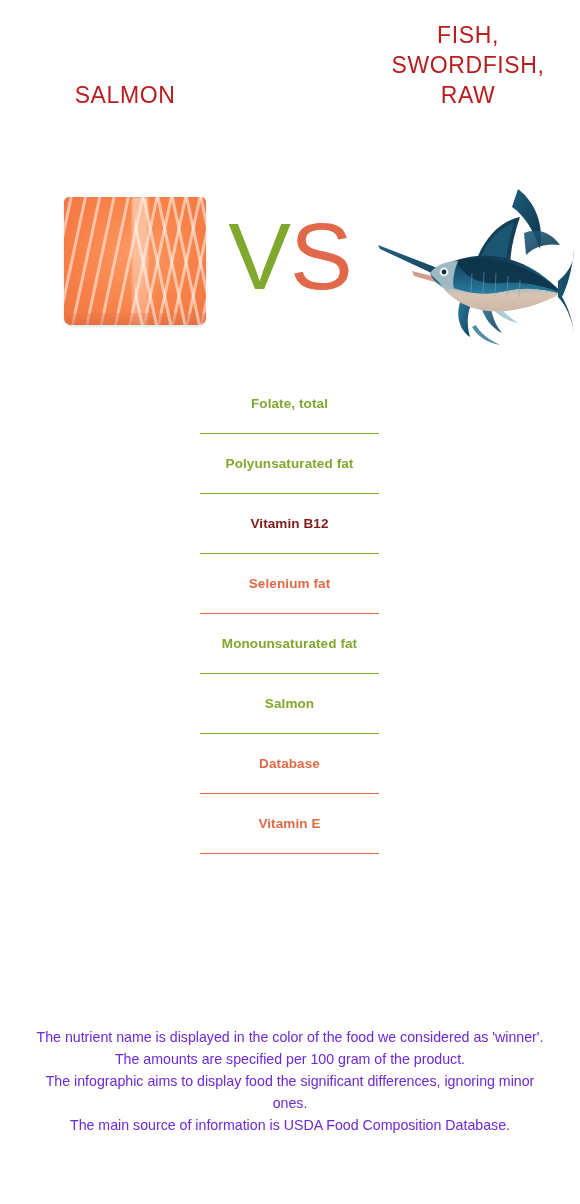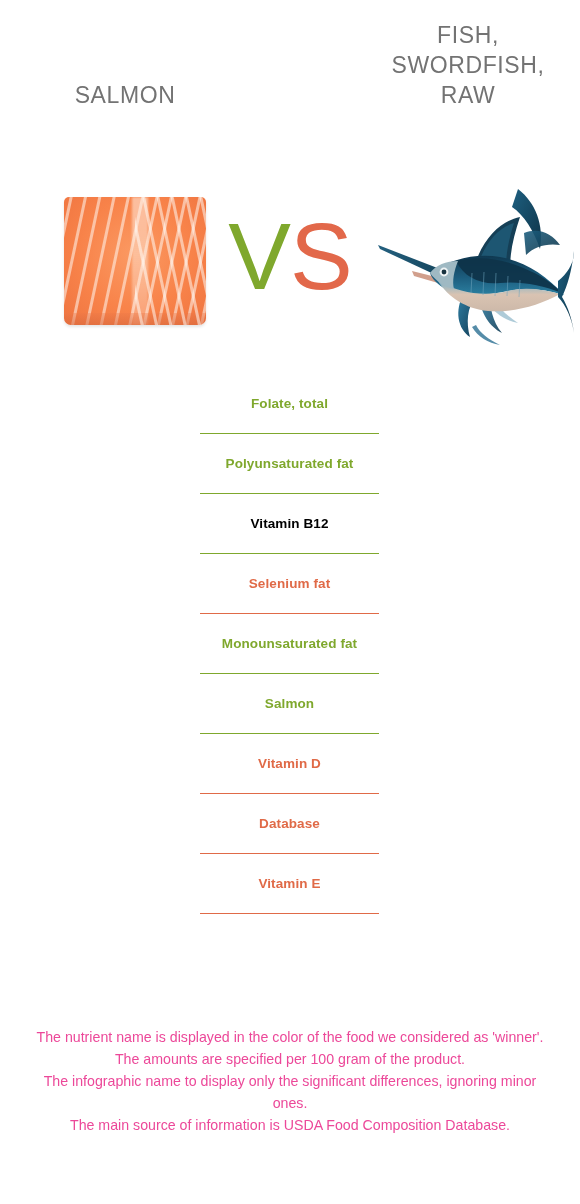--- a/index.html
+++ b/index.html
@@ -9,21 +9,21 @@
     font-family:"Liberation Sans", sans-serif;
     background:#ffffff;
   }
   .page{ position:absolute; inset:0; background:#fff; }
 
   
   .titles{ position:absolute; left:0; top:0; width:580px; height:175px; }
   .title{
     position:absolute; text-align:center;
     font-weight:300; font-size:23px; line-height:30px;
-    letter-spacing:0.6px; color:#737373;
+    letter-spacing:0.6px; color:#b91c1c;
     font-family:"Liberation Sans", sans-serif;
     text-transform:uppercase;
   }
   .title-left{ left:15px; top:80px; width:220px; }
   .title-right{ left:358px; top:20px; width:220px; }
 
   
   .hero{ position:absolute; left:0; top:175px; width:460px; height:175px; }
 
   
@@ -92,21 +92,21 @@
     left:200px; width:179px; background:#fff;
     font-size:13.5px; font-weight:700;
   }
   .rule{
     position:absolute; left:200px; width:179px; height:1px; bottom:0;
   }
 
   
   .footer{
     position:absolute; left:28px; top:1026px; width:524px;
-    text-align:center; color:#ec4899;
+    text-align:center; color:#6d28d9;
     font-size:14.2px; line-height:22px; font-weight:400;
     font-family:"Liberation Sans", sans-serif;
   }
   .footer div{ white-space:normal; }
 </style>
 </head>
 <body>
 
 <div class="page">
 
@@ -211,21 +211,21 @@
 
     <div class="row">
       <div class="cell cell-left">4.553 g</div>
       <div class="cell cell-mid" style="color: rgb(127, 168, 45);">Polyunsaturated fat</div>
       <div class="cell cell-right">1.147 g</div>
       <div class="rule" style="background: rgb(127, 168, 45);"></div>
     </div>
 
     <div class="row">
       <div class="cell cell-left">2.8 µg</div>
-      <div class="cell cell-mid" style="color: #000000;">Vitamin B12</div>
+      <div class="cell cell-mid" style="color: #7f1d1d;">Vitamin B12</div>
       <div class="cell cell-right">1.7 µg</div>
       <div class="rule" style="background: rgb(127, 168, 45);"></div>
     </div>
 
     <div class="row">
       <div class="cell cell-left">2.397 g</div>
       <div class="cell cell-mid" style="color: rgb(224, 106, 71);">Selenium fat</div>
       <div class="cell cell-right">1.602 g</div>
       <div class="rule" style="background: rgb(224, 106, 71);"></div>
     </div>
@@ -237,43 +237,37 @@
       <div class="rule" style="background: rgb(127, 168, 45);"></div>
     </div>
 
     <div class="row">
       <div class="cell cell-left">90.5 mg</div>
       <div class="cell cell-mid" style="color: rgb(127, 168, 45);">Salmon</div>
       <div class="cell cell-right">65 mg</div>
       <div class="rule" style="background: rgb(127, 168, 45);"></div>
     </div>
 
-    <div class="row">
-      <div class="cell cell-left">526 IU</div>
-      <div class="cell cell-mid" style="color: rgb(224, 106, 71);">Vitamin D</div>
-      <div class="cell cell-right">558 IU</div>
-      <div class="rule" style="background: rgb(224, 106, 71);"></div>
-    </div>
 
     <div class="row">
       <div class="cell cell-left">41.4 µg</div>
       <div class="cell cell-mid" style="color: rgb(224, 106, 71);">Database</div>
       <div class="cell cell-right">57.4 µg</div>
       <div class="rule" style="background: rgb(224, 106, 71);"></div>
     </div>
 
     <div class="row">
       <div class="cell cell-left">1.14 mg</div>
       <div class="cell cell-mid" style="color: rgb(224, 106, 71);">Vitamin E</div>
       <div class="cell cell-right">2.02 mg</div>
       <div class="rule" style="background: rgb(224, 106, 71);"></div>
     </div>
 
   </div>
 
   <div class="footer">
     <div>The nutrient name is displayed in the color of the food we considered as 'winner'.</div>
     <div>The amounts are specified per 100 gram of the product.</div>
-    <div>The infographic name to display only the significant differences, ignoring minor ones.</div>
+    <div>The infographic aims to display food the significant differences, ignoring minor ones.</div>
     <div>The main source of information is USDA Food Composition Database.</div>
   </div>
 
 </div>
 
 </body></html>

